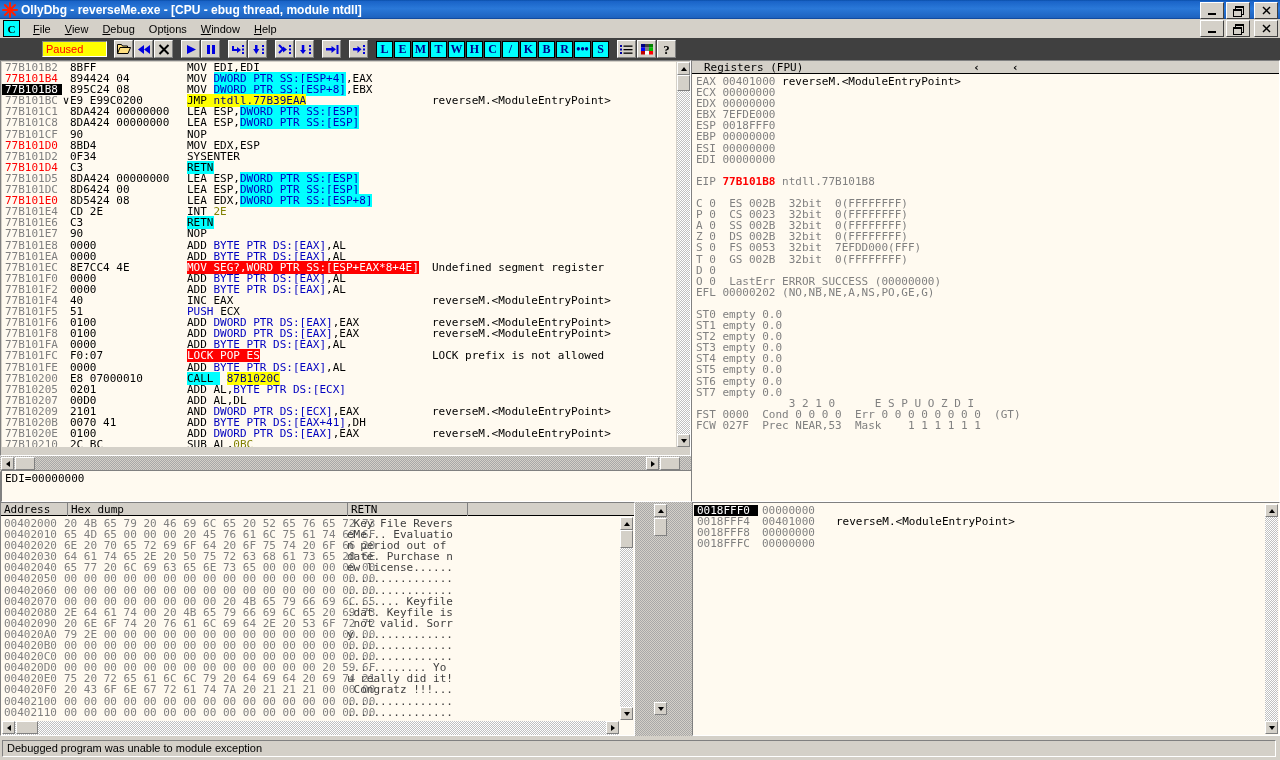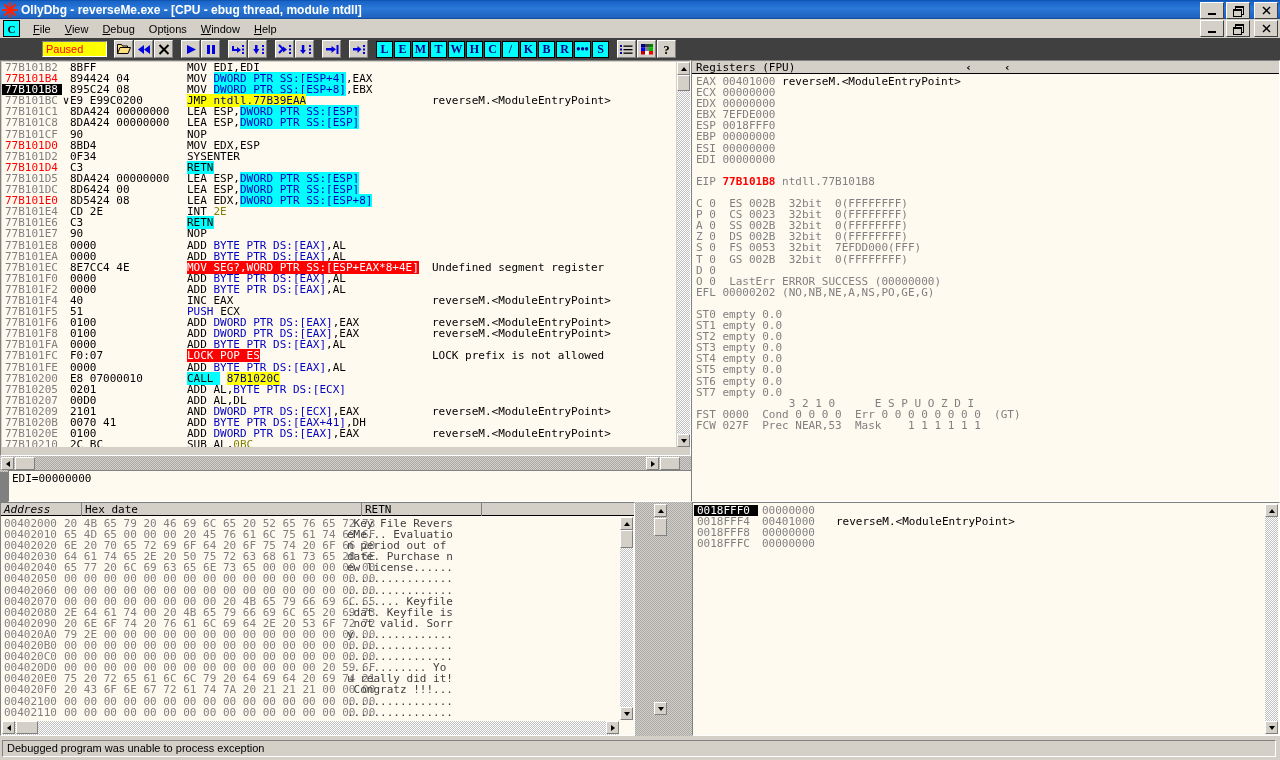--- a/index.html
+++ b/index.html
@@ -422,37 +422,37 @@
       <div class="arrbtn" style="left:1px;top:1px;">
         <div class="tri tri-lf"></div>
         </div>
       <div class="thumb" style="left:15px;top:1px;width:20px;height:13px;"></div>
       <div class="arrbtn" style="left:646px;top:1px;">
         <div class="tri tri-rt"></div>
         </div>
       <div class="thumb" style="left:660px;top:1px;width:20px;height:13px;"></div>
     </div>
 
-    <div class="infobar sunken" style="left:8px;top:410px;width:691px;height:32px;">
+    <div class="infobar sunken" style="left:1px;top:410px;width:691px;height:32px;">
       <span style="display:block;padding-top:2px;">EDI=00000000</span>
     </div>
 
     <div class="pane sunken" style="left:691px;top:0;width:589px;height:442px;background:#fffaf0;">
       <div class="pane-hdr" style="width:100%;border-bottom:1px solid #000;">
-        <span style="padding-left:4px;">Registers (FPU)</span>
+        <span style="padding-left:12px;">Registers (FPU)</span>
         <span style="margin-left:170px;font-weight:bold;">‹</span>
         <span style="margin-left:32px;font-weight:bold;">‹</span>
       </div>
       <div class="reg" id="reg-body" style="position:absolute;left:0;top:15px;width:100%;"><div><span class="nm">EAX </span><span class="val">00401000</span> <span class="blk">reverseM.&lt;ModuleEntryPoint&gt;</span></div><div><span class="nm">ECX </span><span class="val">00000000</span></div><div><span class="nm">EDX </span><span class="val">00000000</span></div><div><span class="nm">EBX </span><span class="val">7EFDE000</span></div><div><span class="nm">ESP </span><span class="val">0018FFF0</span></div><div><span class="nm">EBP </span><span class="val">00000000</span></div><div><span class="nm">ESI </span><span class="val">00000000</span></div><div><span class="nm">EDI </span><span class="val">00000000</span></div><div>&nbsp;</div><div><span class="nm">EIP </span><span class="redv">77B101B8</span> <span class="val">ntdll.77B101B8</span></div><div>&nbsp;</div><div><span class="nm">C 0</span>  <span class="nm">ES 002B</span>  <span class="val">32bit  0(FFFFFFFF)</span></div><div><span class="nm">P 0</span>  <span class="nm">CS 0023</span>  <span class="val">32bit  0(FFFFFFFF)</span></div><div><span class="nm">A 0</span>  <span class="nm">SS 002B</span>  <span class="val">32bit  0(FFFFFFFF)</span></div><div><span class="nm">Z 0</span>  <span class="nm">DS 002B</span>  <span class="val">32bit  0(FFFFFFFF)</span></div><div><span class="nm">S 0</span>  <span class="nm">FS 0053</span>  <span class="val">32bit  7EFDD000(FFF)</span></div><div><span class="nm">T 0</span>  <span class="nm">GS 002B</span>  <span class="val">32bit  0(FFFFFFFF)</span></div><div><span class="nm">D 0</span></div><div><span class="nm">O 0</span>  <span class="val">LastErr ERROR_SUCCESS (00000000)</span></div><div><span class="val">EFL 00000202 (NO,NB,NE,A,NS,PO,GE,G)</span></div><div>&nbsp;</div><div><span class="val">ST0 empty 0.0</span></div><div><span class="val">ST1 empty 0.0</span></div><div><span class="val">ST2 empty 0.0</span></div><div><span class="val">ST3 empty 0.0</span></div><div><span class="val">ST4 empty 0.0</span></div><div><span class="val">ST5 empty 0.0</span></div><div><span class="val">ST6 empty 0.0</span></div><div><span class="val">ST7 empty 0.0</span></div><div><span class="val">              3 2 1 0      E S P U O Z D I</span></div><div><span class="val">FST 0000  Cond 0 0 0 0  Err 0 0 0 0 0 0 0 0  (GT)</span></div><div><span class="val">FCW 027F  Prec NEAR,53  Mask    1 1 1 1 1 1</span></div></div>
     </div>
 
     <div class="pane sunken" style="left:0;top:442px;width:635px;height:234px;background:#fffaf0;">
       <div class="pane-hdr" style="width:100%;">
-        <span class="hdrcell" style="width:81px;font-style:italic;">Address</span>
-        <span class="hdrcell" style="width:280px;">Hex date</span>
+        <span class="hdrcell" style="width:67px;">Address</span>
+        <span class="hdrcell" style="width:280px;">Hex dump</span>
         <span class="hdrcell" style="width:120px;border-right:1px solid #808080;">RETN</span>
         <span class="hdrcell" style="flex:1;border-right:none;"></span>
       </div>
       <div class="dmp" id="dump-rows" style="position:absolute;left:0;top:15px;width:618px;height:200px;overflow:hidden;"><div class="row"><span class="a" style="width:60px;padding-left:3px;box-sizing:border-box;">00402000</span><span class="h" style="width:283px;padding-left:3px;box-sizing:border-box;">20 4B 65 79 20 46 69 6C 65 20 52 65 76 65 72 73</span><span class="s" style="padding-left:3px;"> Key File Revers</span></div><div class="row"><span class="a" style="width:60px;padding-left:3px;box-sizing:border-box;">00402010</span><span class="h" style="width:283px;padding-left:3px;box-sizing:border-box;">65 4D 65 00 00 00 20 45 76 61 6C 75 61 74 69 6F</span><span class="s" style="padding-left:3px;">eMe... Evaluatio</span></div><div class="row"><span class="a" style="width:60px;padding-left:3px;box-sizing:border-box;">00402020</span><span class="h" style="width:283px;padding-left:3px;box-sizing:border-box;">6E 20 70 65 72 69 6F 64 20 6F 75 74 20 6F 66 20</span><span class="s" style="padding-left:3px;">n period out of </span></div><div class="row"><span class="a" style="width:60px;padding-left:3px;box-sizing:border-box;">00402030</span><span class="h" style="width:283px;padding-left:3px;box-sizing:border-box;">64 61 74 65 2E 20 50 75 72 63 68 61 73 65 20 6E</span><span class="s" style="padding-left:3px;">date. Purchase n</span></div><div class="row"><span class="a" style="width:60px;padding-left:3px;box-sizing:border-box;">00402040</span><span class="h" style="width:283px;padding-left:3px;box-sizing:border-box;">65 77 20 6C 69 63 65 6E 73 65 00 00 00 00 00 00</span><span class="s" style="padding-left:3px;">ew license......</span></div><div class="row"><span class="a" style="width:60px;padding-left:3px;box-sizing:border-box;">00402050</span><span class="h" style="width:283px;padding-left:3px;box-sizing:border-box;">00 00 00 00 00 00 00 00 00 00 00 00 00 00 00 00</span><span class="s" style="padding-left:3px;">................</span></div><div class="row"><span class="a" style="width:60px;padding-left:3px;box-sizing:border-box;">00402060</span><span class="h" style="width:283px;padding-left:3px;box-sizing:border-box;">00 00 00 00 00 00 00 00 00 00 00 00 00 00 00 00</span><span class="s" style="padding-left:3px;">................</span></div><div class="row"><span class="a" style="width:60px;padding-left:3px;box-sizing:border-box;">00402070</span><span class="h" style="width:283px;padding-left:3px;box-sizing:border-box;">00 00 00 00 00 00 00 00 20 4B 65 79 66 69 6C 65</span><span class="s" style="padding-left:3px;">........ Keyfile</span></div><div class="row"><span class="a" style="width:60px;padding-left:3px;box-sizing:border-box;">00402080</span><span class="h" style="width:283px;padding-left:3px;box-sizing:border-box;">2E 64 61 74 00 20 4B 65 79 66 69 6C 65 20 69 73</span><span class="s" style="padding-left:3px;">.dat. Keyfile is</span></div><div class="row"><span class="a" style="width:60px;padding-left:3px;box-sizing:border-box;">00402090</span><span class="h" style="width:283px;padding-left:3px;box-sizing:border-box;">20 6E 6F 74 20 76 61 6C 69 64 2E 20 53 6F 72 72</span><span class="s" style="padding-left:3px;"> not valid. Sorr</span></div><div class="row"><span class="a" style="width:60px;padding-left:3px;box-sizing:border-box;">004020A0</span><span class="h" style="width:283px;padding-left:3px;box-sizing:border-box;">79 2E 00 00 00 00 00 00 00 00 00 00 00 00 00 00</span><span class="s" style="padding-left:3px;">y...............</span></div><div class="row"><span class="a" style="width:60px;padding-left:3px;box-sizing:border-box;">004020B0</span><span class="h" style="width:283px;padding-left:3px;box-sizing:border-box;">00 00 00 00 00 00 00 00 00 00 00 00 00 00 00 00</span><span class="s" style="padding-left:3px;">................</span></div><div class="row"><span class="a" style="width:60px;padding-left:3px;box-sizing:border-box;">004020C0</span><span class="h" style="width:283px;padding-left:3px;box-sizing:border-box;">00 00 00 00 00 00 00 00 00 00 00 00 00 00 00 00</span><span class="s" style="padding-left:3px;">................</span></div><div class="row"><span class="a" style="width:60px;padding-left:3px;box-sizing:border-box;">004020D0</span><span class="h" style="width:283px;padding-left:3px;box-sizing:border-box;">00 00 00 00 00 00 00 00 00 00 00 00 00 20 59 6F</span><span class="s" style="padding-left:3px;">............ Yo</span></div><div class="row"><span class="a" style="width:60px;padding-left:3px;box-sizing:border-box;">004020E0</span><span class="h" style="width:283px;padding-left:3px;box-sizing:border-box;">75 20 72 65 61 6C 6C 79 20 64 69 64 20 69 74 21</span><span class="s" style="padding-left:3px;">u really did it!</span></div><div class="row"><span class="a" style="width:60px;padding-left:3px;box-sizing:border-box;">004020F0</span><span class="h" style="width:283px;padding-left:3px;box-sizing:border-box;">20 43 6F 6E 67 72 61 74 7A 20 21 21 21 00 00 00</span><span class="s" style="padding-left:3px;"> Congratz !!!...</span></div><div class="row"><span class="a" style="width:60px;padding-left:3px;box-sizing:border-box;">00402100</span><span class="h" style="width:283px;padding-left:3px;box-sizing:border-box;">00 00 00 00 00 00 00 00 00 00 00 00 00 00 00 00</span><span class="s" style="padding-left:3px;">................</span></div><div class="row"><span class="a" style="width:60px;padding-left:3px;box-sizing:border-box;">00402110</span><span class="h" style="width:283px;padding-left:3px;box-sizing:border-box;">00 00 00 00 00 00 00 00 00 00 00 00 00 00 00 00</span><span class="s" style="padding-left:3px;">................</span></div><div class="row"><span class="a" style="width:60px;padding-left:3px;box-sizing:border-box;">00402120</span><span class="h" style="width:283px;padding-left:3px;box-sizing:border-box;">00 00 00 00 00 00 00 00 00 00 00 00 00 00 00 00</span><span class="s" style="padding-left:3px;">................</span></div></div>
       <div class="vsb" style="left:619px;top:14px;width:13px;height:203px;">
         <div class="sbtrack" style="left:0;top:0;width:13px;height:203px;"></div>
         <div class="arrbtn" style="left:0;top:0;">
             <div class="tri tri-up"></div>
           </div>
         <div class="thumb" style="left:0;top:13px;width:13px;height:18px;"></div>
@@ -491,16 +491,16 @@
           </div>
         <div class="arrbtn" style="left:0;top:217px;">
             <div class="tri tri-dn"></div>
           </div>
       </div>
     </div>
 
   </div>
 
   <div class="statusbar">
-    <div class="sfield" style="width:1274px;">Debugged program was unable to process exception</div>
+    <div class="sfield" style="width:1274px;">Debugged program was unable to module exception</div>
   </div>
 
 </div>
 
 </body></html>

